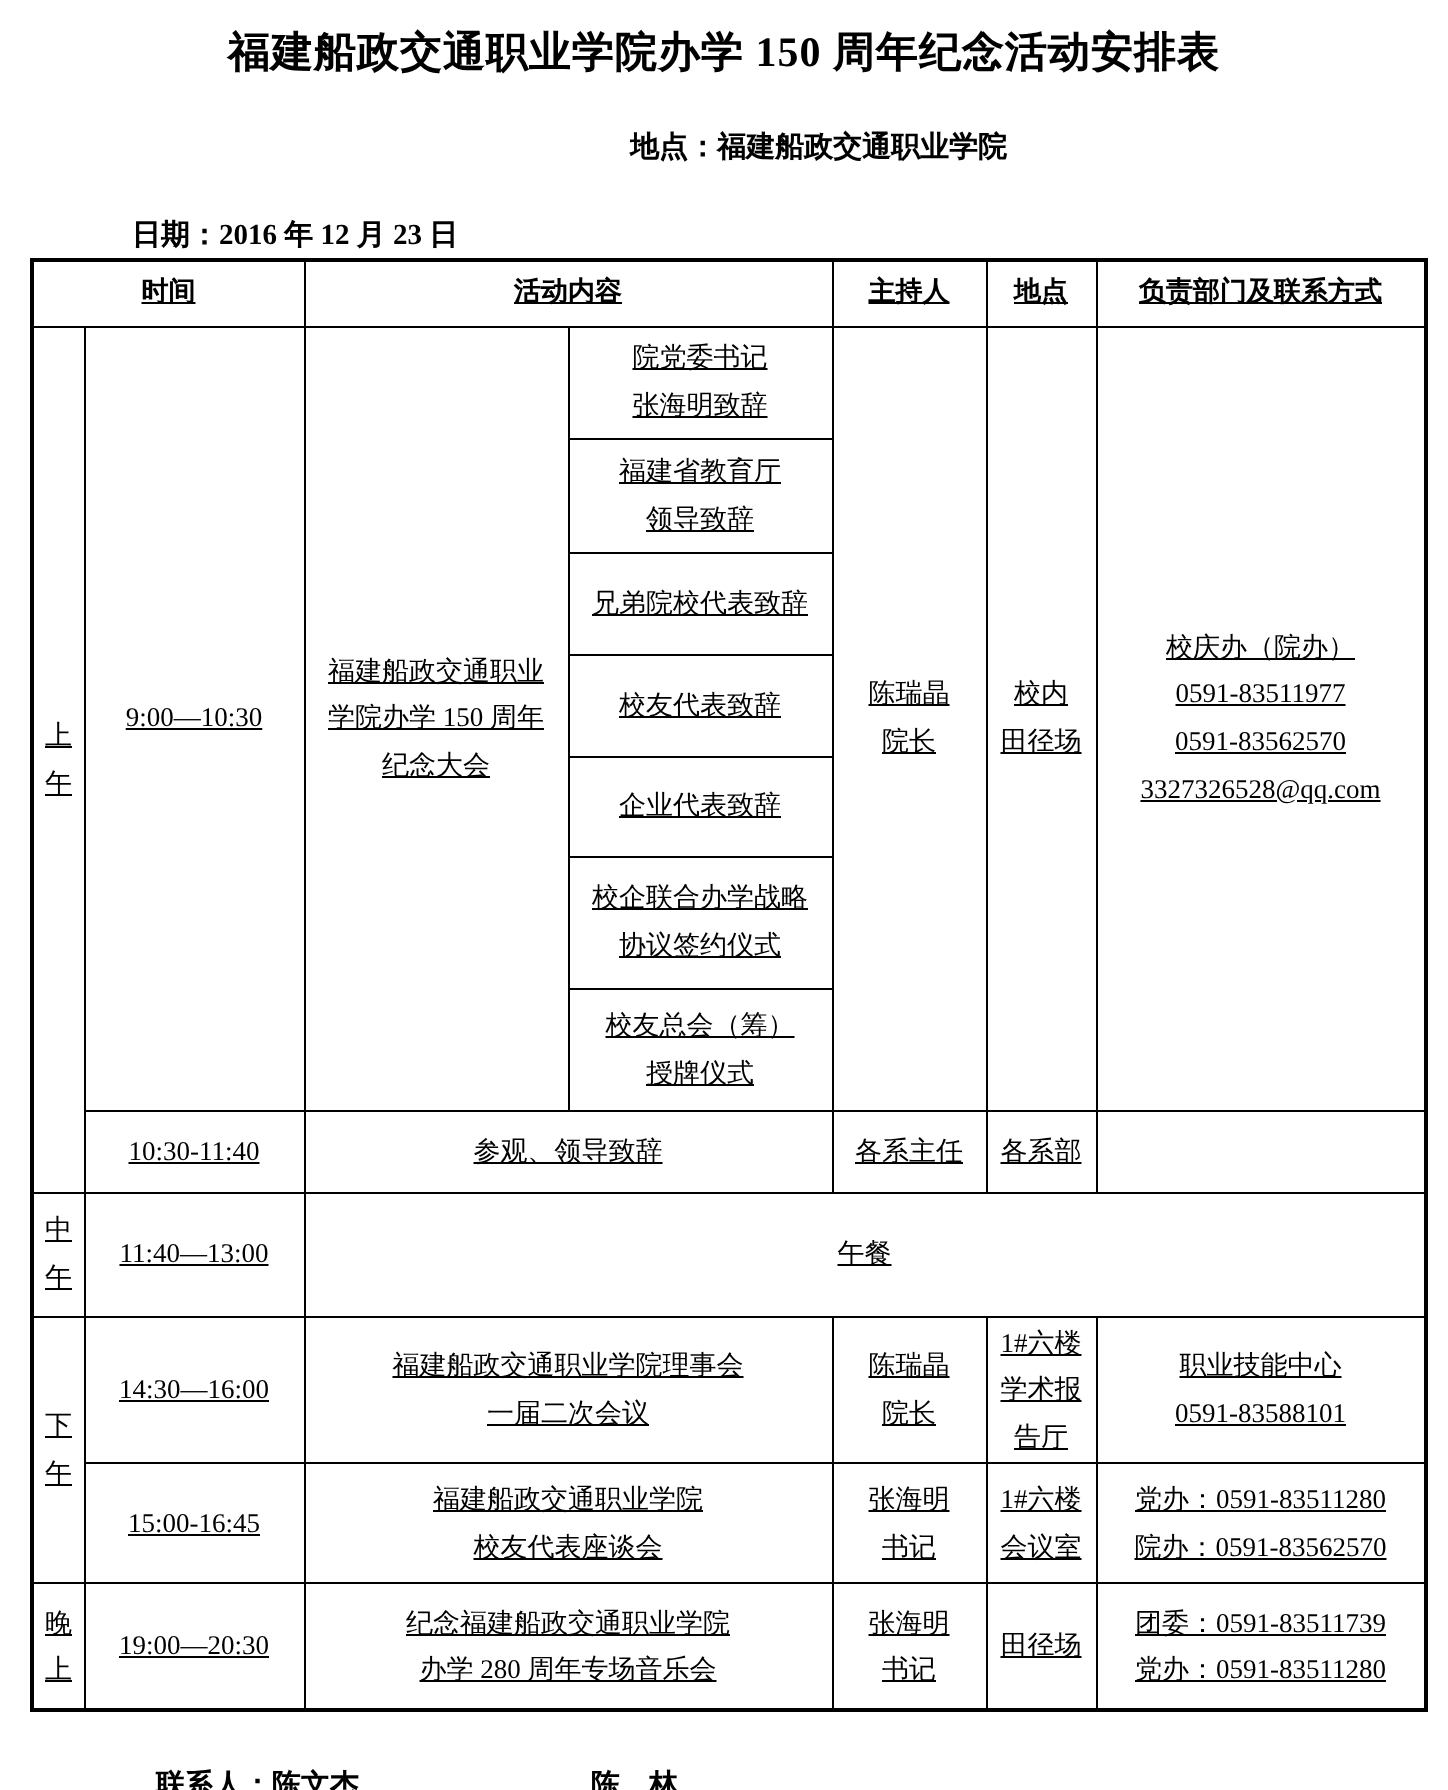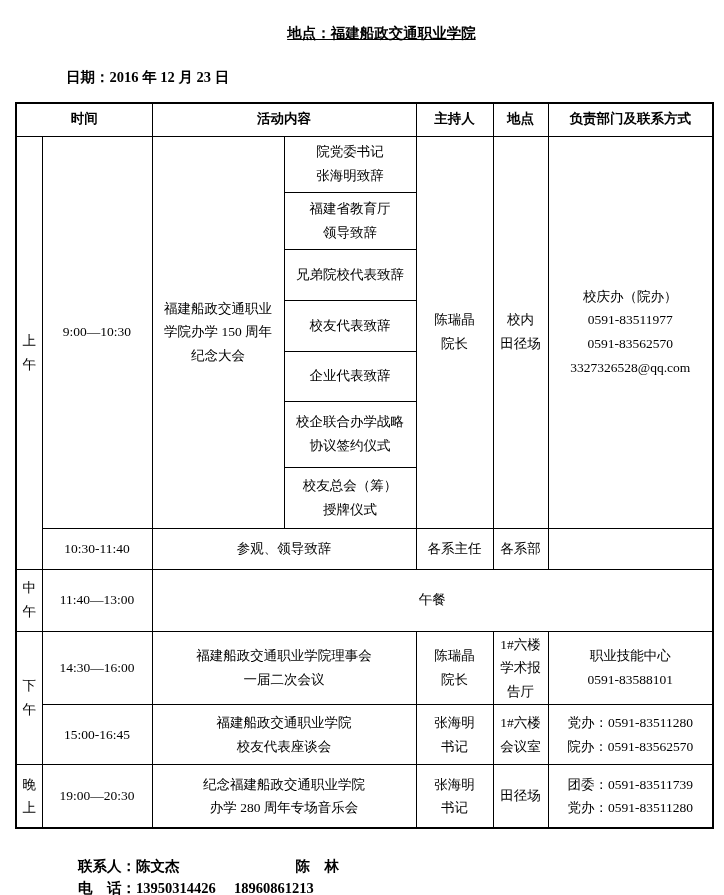--- a/index.html
+++ b/index.html
@@ -18,28 +18,29 @@
     font-weight: bold;
     letter-spacing: 0.5px;
   }
   .dateline {
     display: flex;
     margin-top: 24px;
     font-size: 14.5px;
     font-weight: bold;
   }
   .dateline .date  { margin-left: 66px; margin-top: 44px; }
-  .dateline .venue { margin-left: 58px; text-decoration: underline; }
+  .dateline .venue { margin-left: 86px; }
 
   table.schedule {
     border-collapse: collapse;
     table-layout: fixed;
     width: 697px;
-    margin: 15px 0 0 15px;
+    margin: 2px 0 0 15px;
     border: 2px solid #000;
+    text-decoration: underline;
   }
   table.schedule th, table.schedule td {
     border: 1px solid #000;
     text-align: center;
     vertical-align: middle;
     font-size: 13.5px;
     line-height: 1.75;
     padding: 1px 2px;
     white-space: pre-line;
     overflow: hidden;
@@ -63,20 +64,21 @@
     font-size: 14.5px;
     font-weight: bold;
     line-height: 22px;
   }
 </style>
 </head>
 <body>
 
 <div>
 
+  <h1 class="title">福建船政交通职业学院办学 150 周年纪念活动安排表</h1>
 
   <div class="dateline">
     <span class="date">日期：2016 年 12 月 23 日</span>
     <span class="venue">地点：福建船政交通职业学院</span>
   </div>
 
   <table class="schedule">
     <colgroup>
       <col style="width:26px">
       <col style="width:110px">

